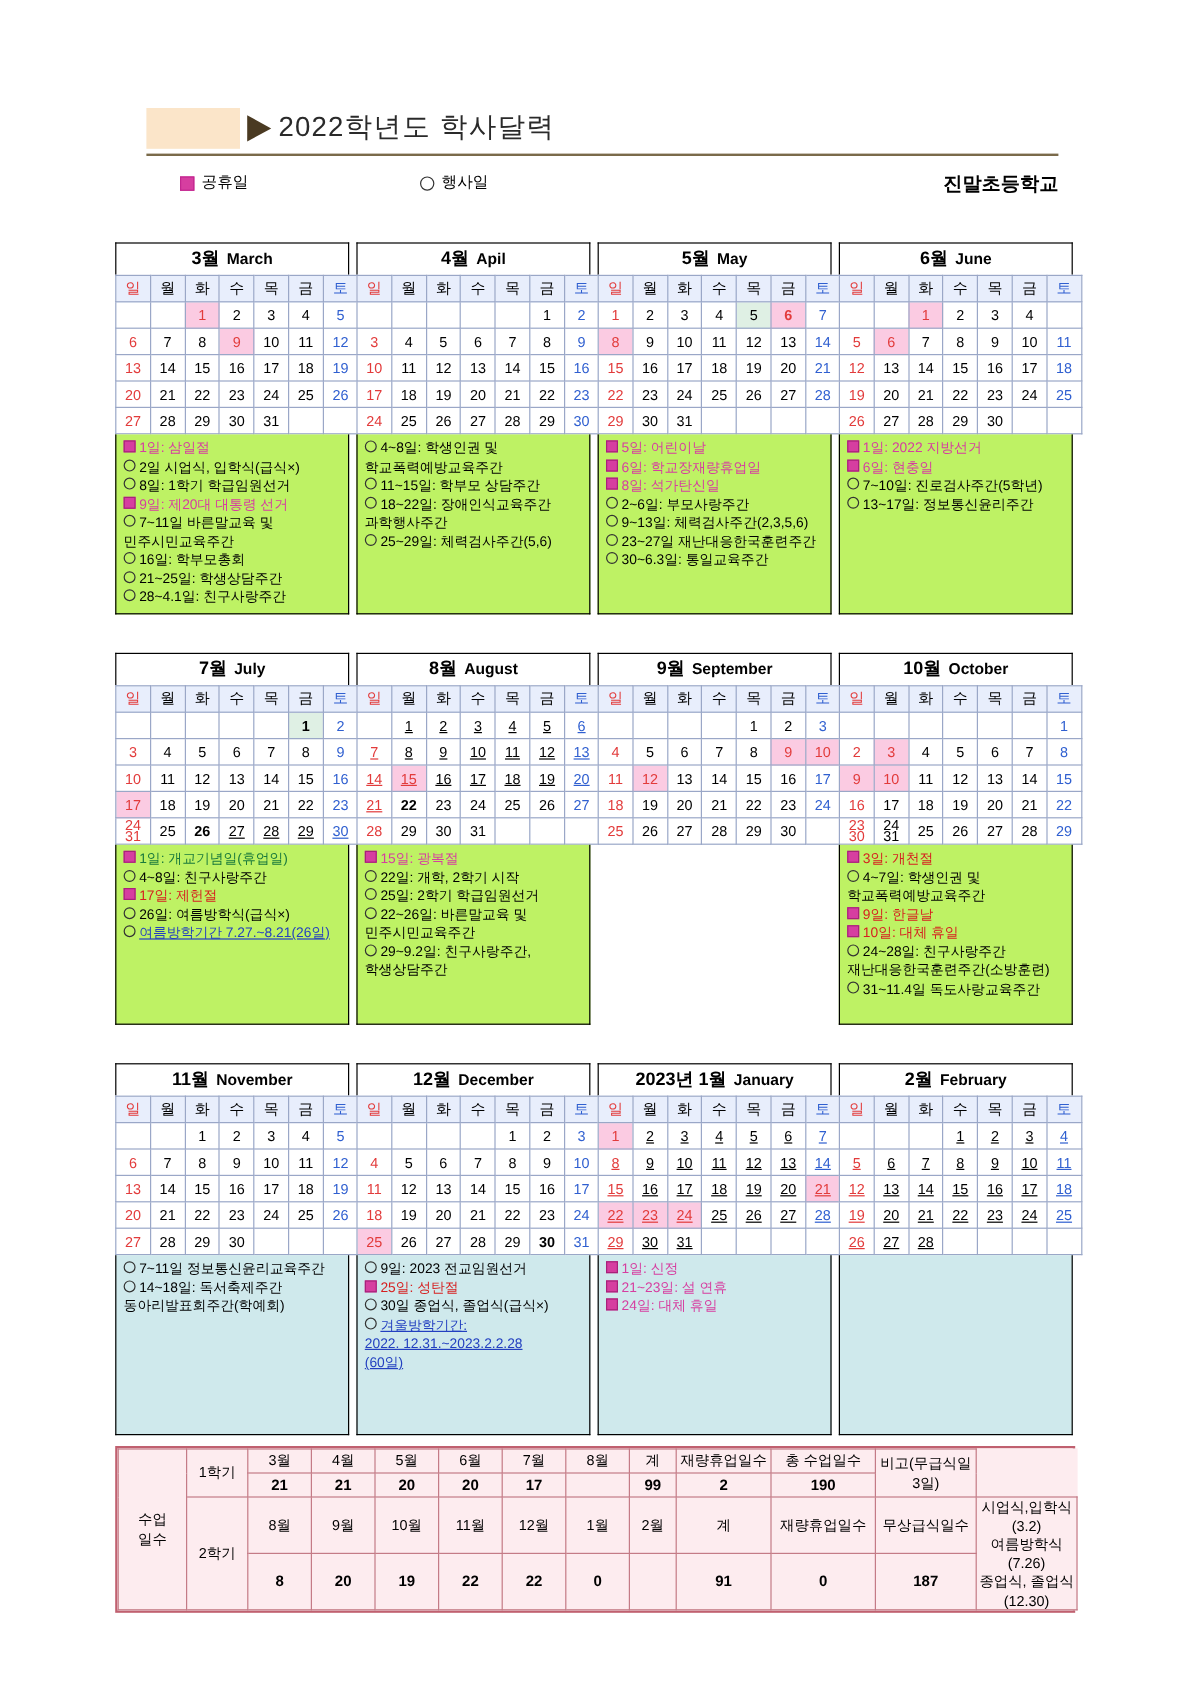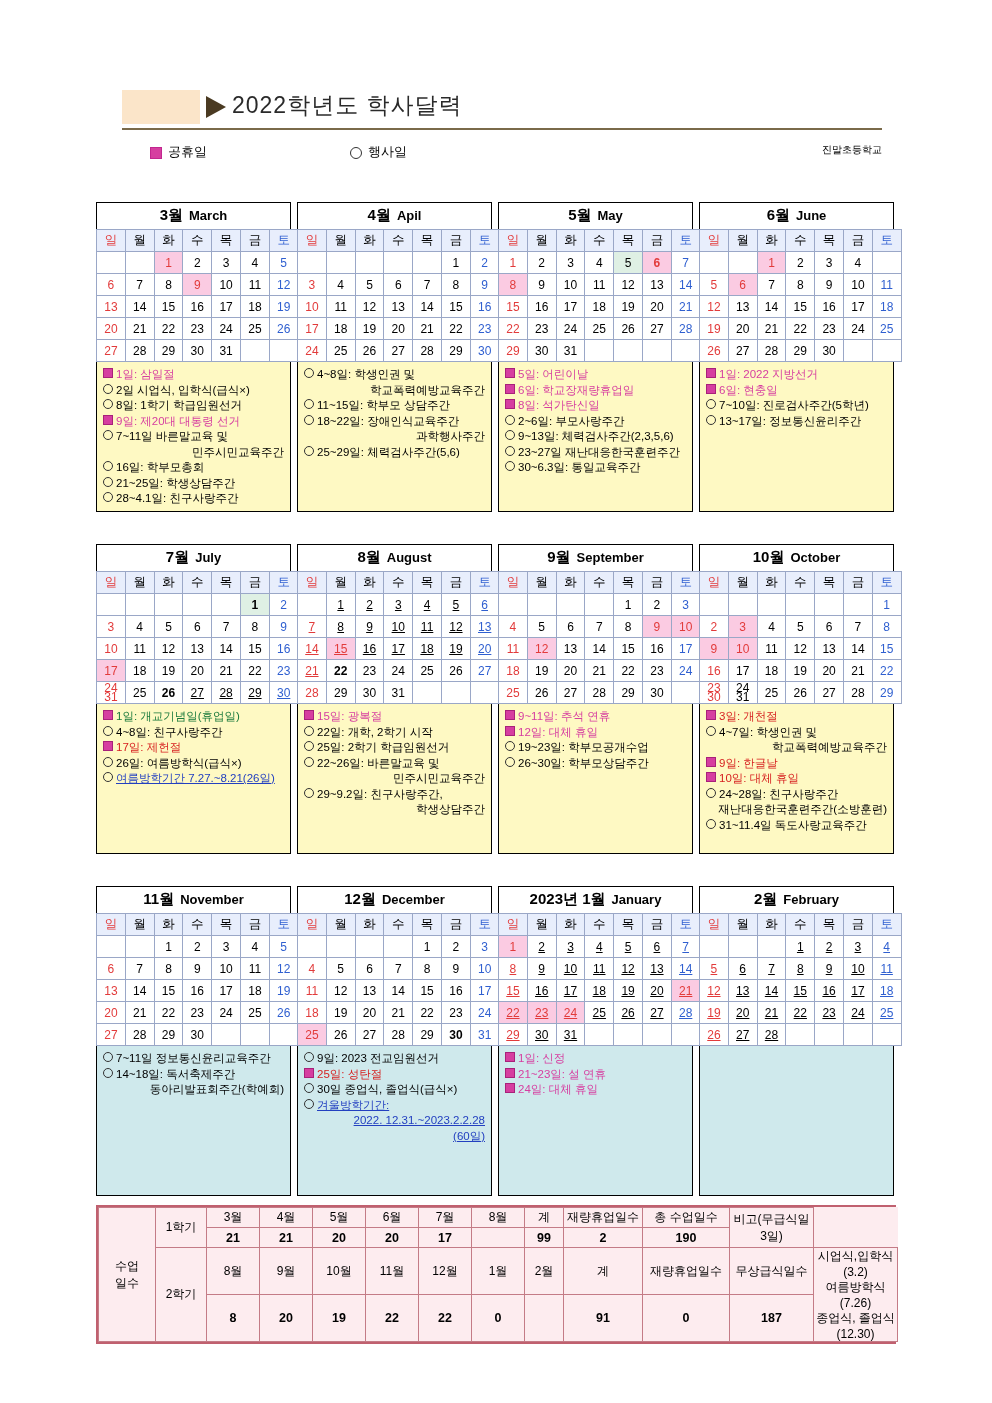--- a/index.html
+++ b/index.html
@@ -18,21 +18,21 @@
   .hdr-tri{position:absolute;left:84px;top:8px;width:0;height:0;
     border-left:20px solid #4a3a22;border-top:11px solid transparent;border-bottom:11px solid transparent;}
   .hdr-title{position:absolute;left:110px;top:2px;font-size:23px;letter-spacing:1px;color:#2a2a2a;font-weight:normal;}
   .hdr-rule{position:absolute;left:0;top:40px;width:760px;height:2px;background:#7a6a4a;}
 
   .legend{position:absolute;left:122px;top:143px;width:760px;height:20px;font-size:13px;}
   .lg-sq{display:inline-block;width:10px;height:10px;border:1px solid #c2268f;background:#d63ea0;vertical-align:middle;margin-right:6px;}
   .lg-ci{display:inline-block;width:10px;height:10px;border:1px solid #333;border-radius:50%;background:#fff;vertical-align:middle;margin-right:6px;}
   .lg1{position:absolute;left:0;top:0;margin-left:28px;}
   .lg2{position:absolute;left:228px;top:0;}
-  .lg3{position:absolute;right:0;top:0;font-size:10px;}
+  .lg3{position:absolute;right:0;top:0;font-size:16px;font-weight:bold;}
 
   
   .grid{position:absolute;left:96px;top:170px;width:800px;}
   .row{display:flex;gap:6px;margin-bottom:0px;margin-top:32px;}
   .mcell{width:195px;}
   .mtitle{
     border:1px solid #000;border-bottom:none;
     text-align:center;padding:3px 0 4px;font-size:15px;font-weight:bold;background:#fff;
   }
   .mtitle .en{font-size:13px;font-weight:bold;margin-left:6px;}
@@ -48,31 +48,31 @@
   td.ev{background:#dff0e4;}
   td.b{font-weight:bold;}
   td.u{text-decoration:underline;}
   td.dual{font-size:9px;line-height:9px;}
 
   .notes{
     border:1px solid #000;border-top:none;
     font-size:11.5px;line-height:15.5px;padding:5px 6px 4px;
     min-height:150px;box-sizing:border-box;
   }
-  .n-pur{background:#fef9c3;}
-  .n-org{background:#fef9c3;}
+  .n-pur{background:#bef264;}
+  .n-org{background:#bef264;}
   .n-cy{background:#cfe9ec;}
   .m-sq{display:inline-block;width:8px;height:8px;background:#d63ea0;border:1px solid #a8217a;margin-right:3px;}
   .m-ci{display:inline-block;width:8px;height:8px;border:1px solid #333;border-radius:50%;margin-right:3px;}
   .red{color:#d61f1f;}
   .pink{color:#d63ea0;}
   .blue{color:#2340c0;}
   .green{color:#1a7a3c;}
   .under{text-decoration:underline;}
-  .ctr{text-align:right;}
+  .ctr{text-align:left;}
 
   
   .summary{position:absolute;left:96px;top:1205px;width:800px;}
   table.sum{border-collapse:collapse;width:800px;table-layout:fixed;font-size:12px;background:#fdecef;}
   table.sum td{border:1px solid #c47b86;text-align:center;height:19px;padding:0 1px;}
   table.sum td.bold{font-weight:bold;font-size:12.5px;}
   .sum-wrap{border:2px solid #c0606f;}
 
   .foot{position:absolute;left:96px;top:1305px;width:800px;font-size:14.5px;font-weight:bold;letter-spacing:0.3px;}
 </style>
@@ -571,26 +571,20 @@
                 <td class="sun">25</td>
                 <td class="">26</td>
                 <td class="">27</td>
                 <td class="">28</td>
                 <td class="">29</td>
                 <td class="">30</td>
                 <td></td>
               </tr>
             </tbody>
           </table>
-          <div class="notes n-org">
-            <div class="pink"><span class="m-sq"></span><span>9~11일: 추석 연휴</span></div>
-            <div class="pink"><span class="m-sq"></span><span>12일: 대체 휴일</span></div>
-            <div class=""><span class="m-ci"></span><span>19~23일: 학부모공개수업</span></div>
-            <div class=""><span class="m-ci"></span><span>26~30일: 학부모상담주간</span></div>
-          </div>
         </div>
         <div class="mcell">
           <div class="mtitle"><span>10월</span><span class="en">October</span></div>
           <table class="cal">
             <tbody>
               <tr>
                 <th class="sun">일</th>
                 <th class="">월</th>
                 <th class="">화</th>
                 <th class="">수</th>

